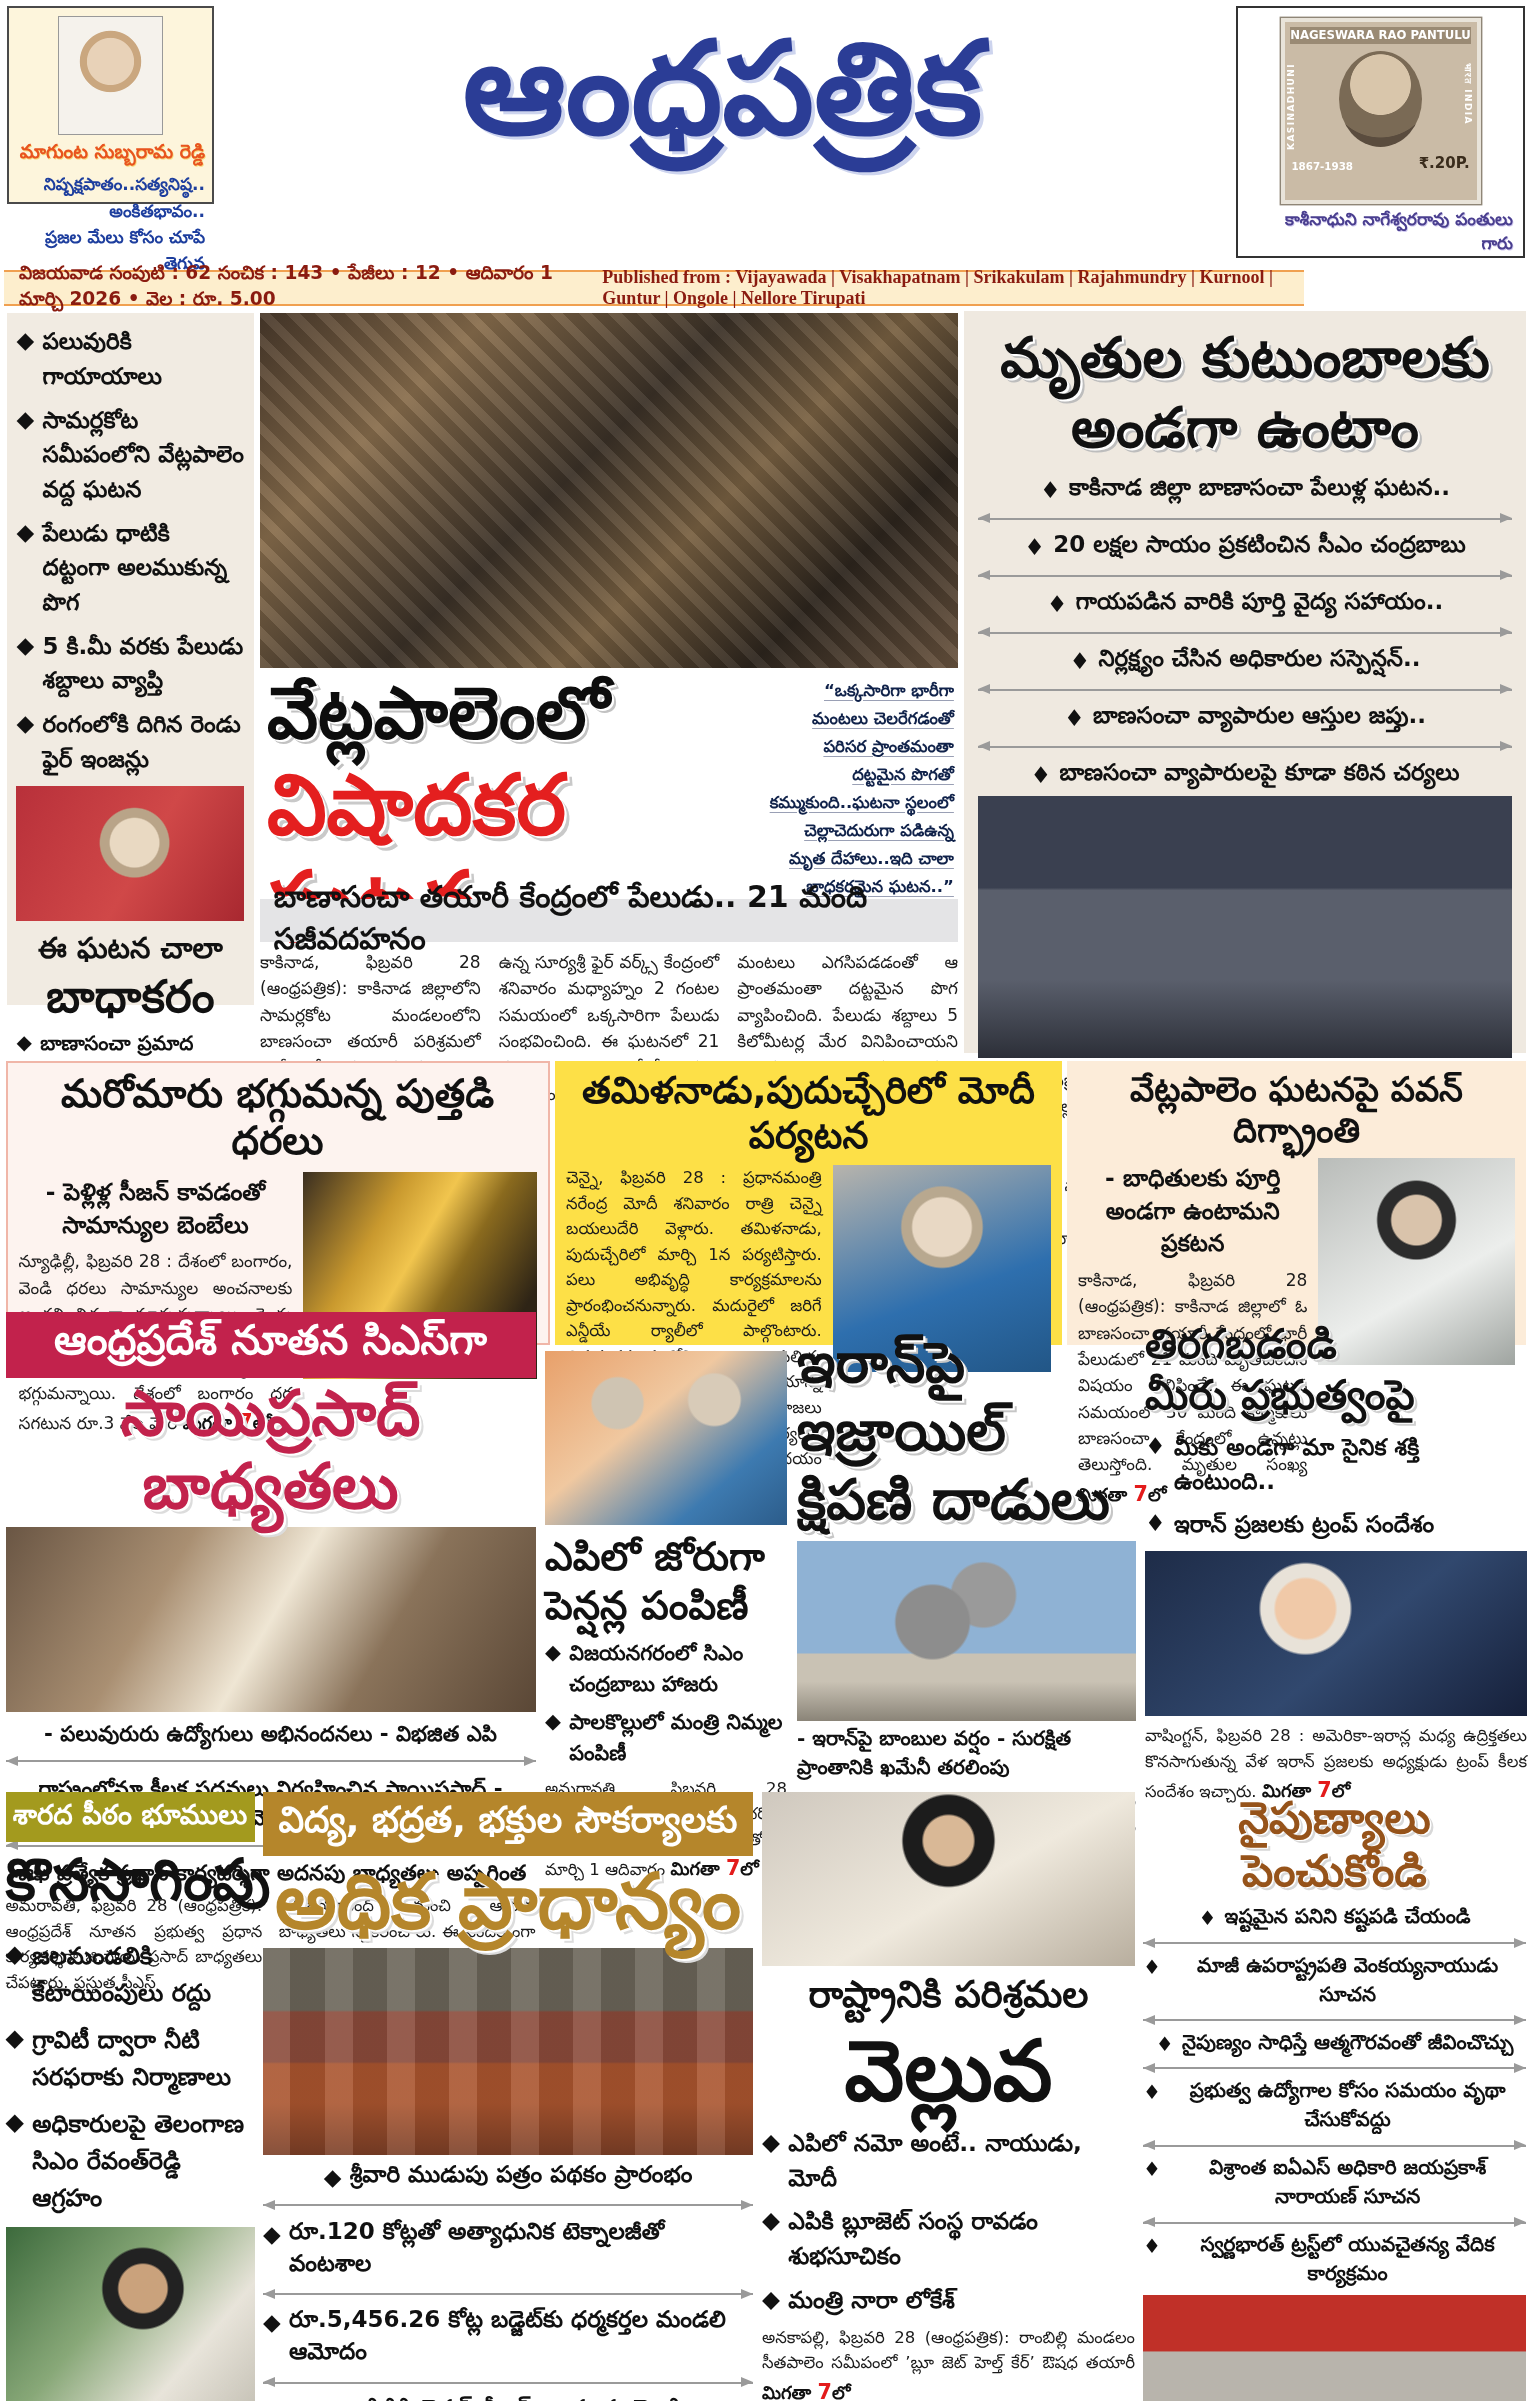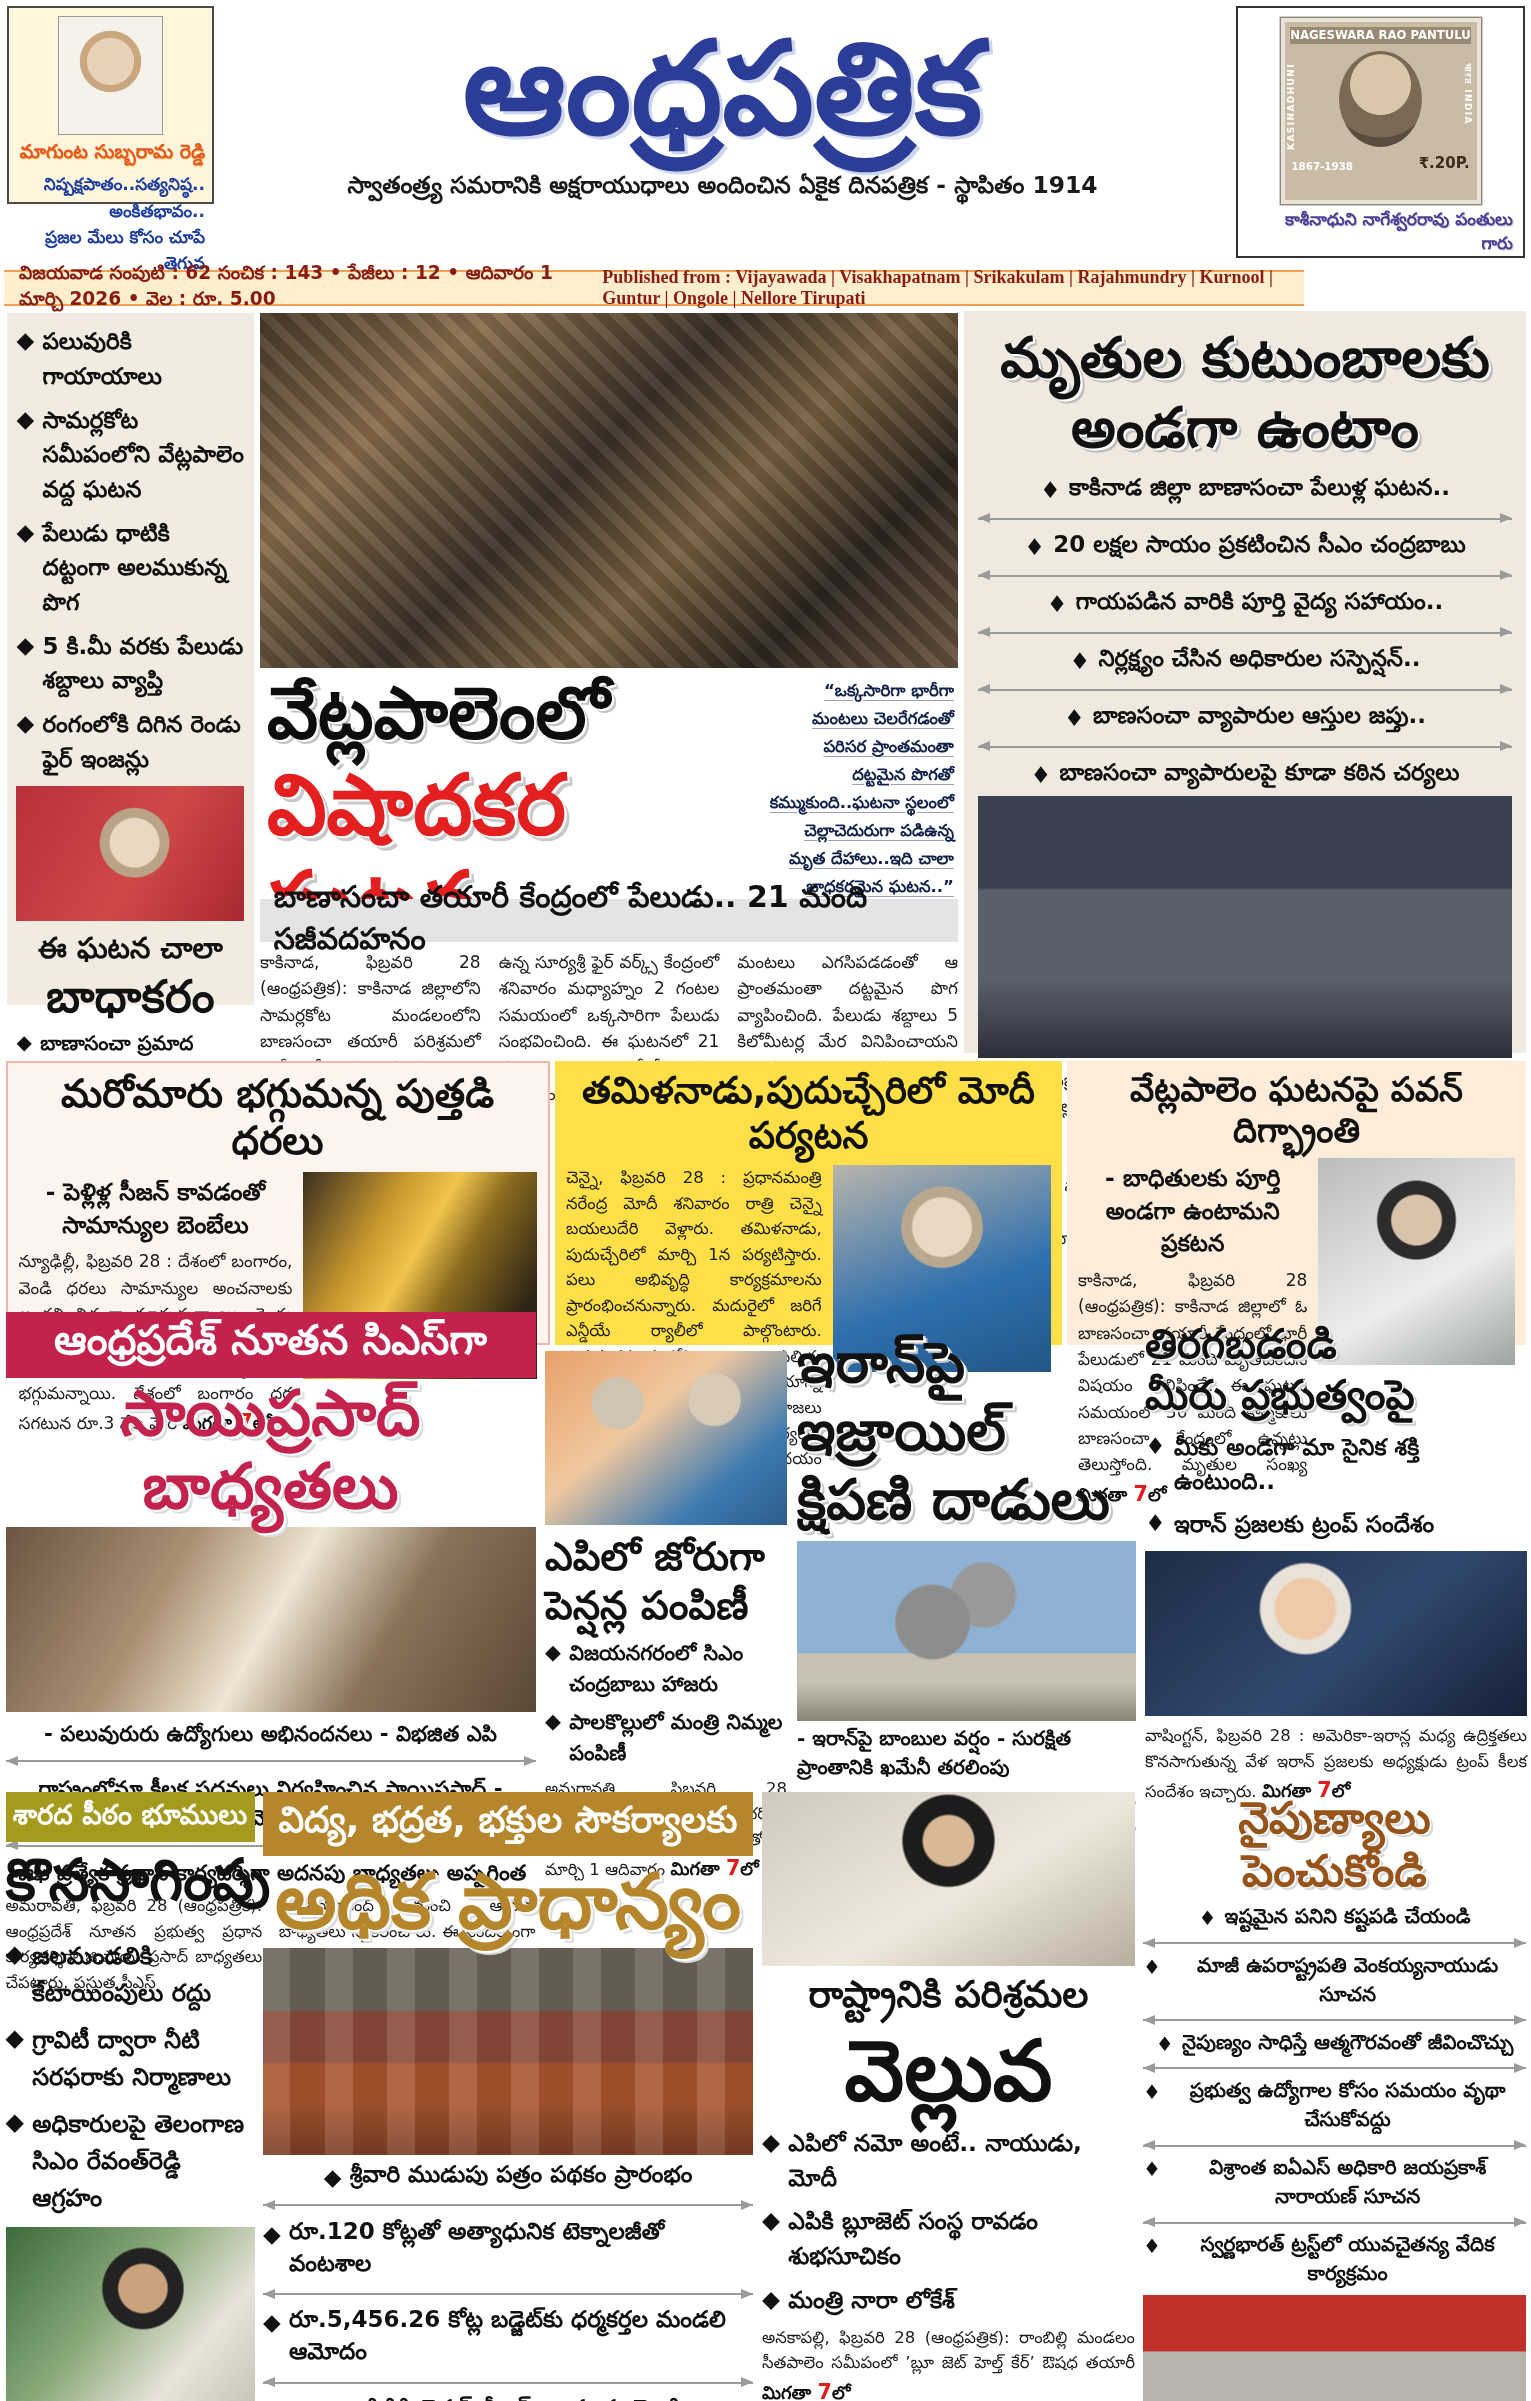--- a/index.html
+++ b/index.html
@@ -197,21 +197,20 @@
     <div class="founder-name">మాగుంట సుబ్బరామ రెడ్డి</div>
     <div class="founder-motto">
       <div>నిష్పక్షపాతం..సత్యనిష్ఠ.. అంకితభావం..</div>
       <div>ప్రజల మేలు కోసం చూపే తెగువ</div>
       <div>పత్రికలకు ఆవశ్యం</div>
     </div>
   </div>
 
   <div class="abs brand">
     <div class="brand-title">ఆంధ్రపత్రిక</div>
-    <div class="brand-tagline">స్వాతంత్ర్య సమరానికి అక్షరాయుధాలు అందించిన ఏకైక దినపత్రిక - స్థాపితం 1914</div>
   </div>
 
   <div class="abs stamp-box">
     <div class="stamp">
       <div class="stamp-top">NAGESWARA RAO PANTULU</div>
       <div class="stamp-sideL">KASINADHUNI</div>
       <div class="stamp-sideR">भारत INDIA</div>
       <div class="stamp-oval photo"></div>
       <div class="stamp-years">1867-1938</div>
       <div class="stamp-value">₹.20P.</div>

